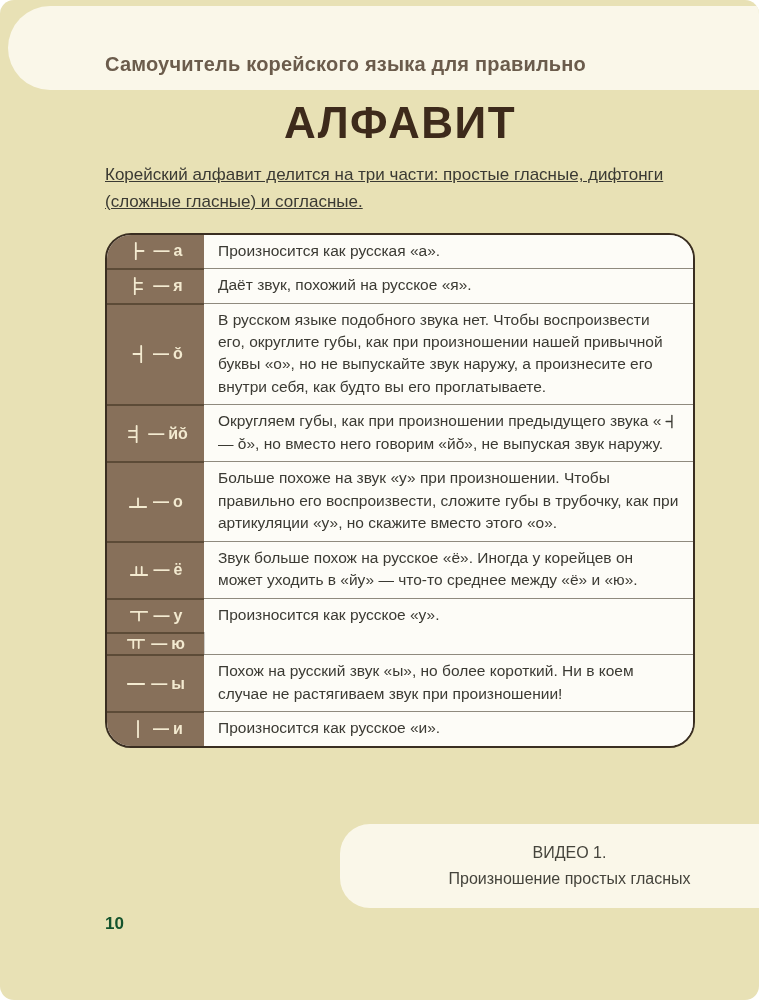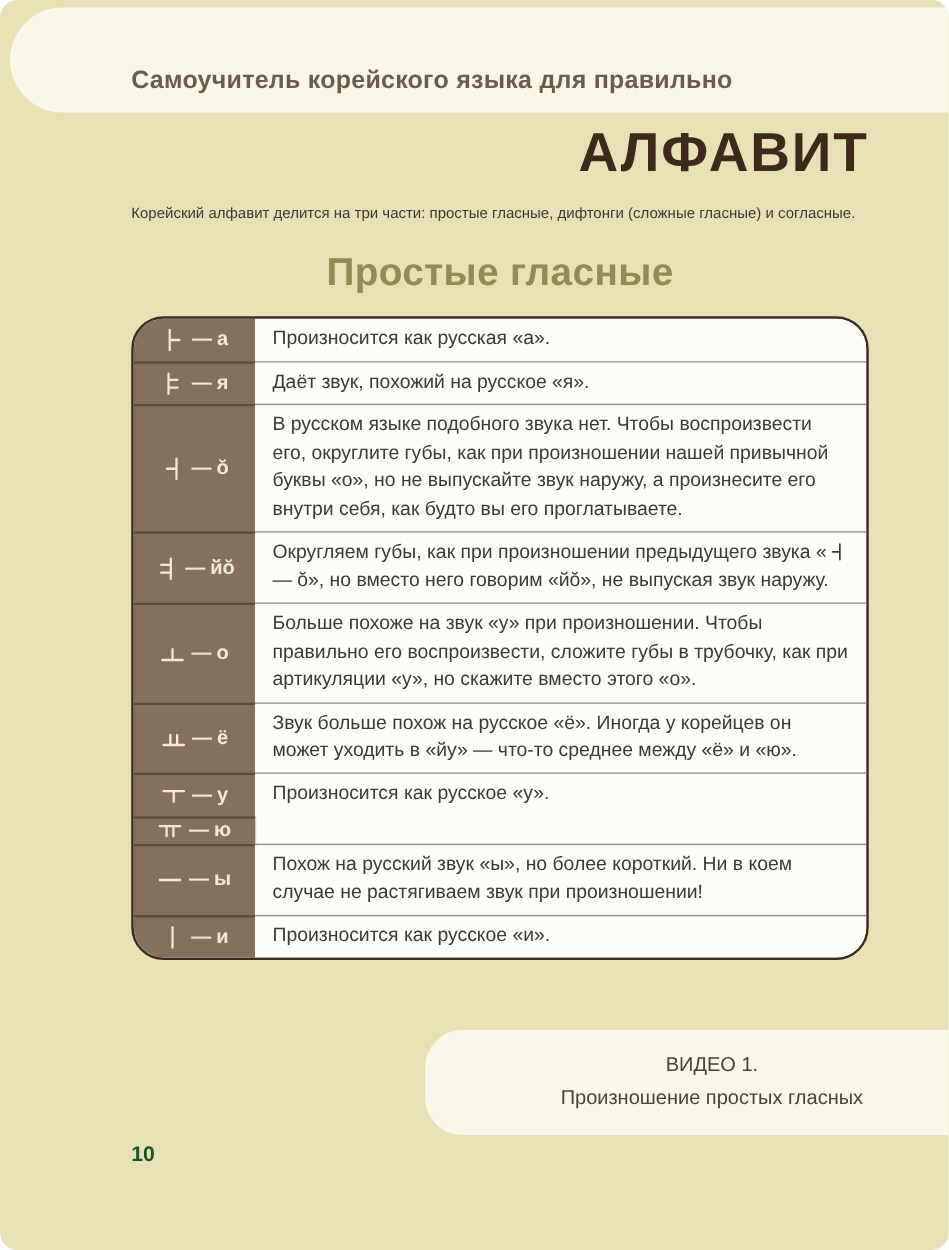--- a/index.html
+++ b/index.html
@@ -8,23 +8,23 @@
   .page{position:absolute;inset:0;background:#e8e1b5;border-radius:14px;overflow:hidden;}
 
   
   .header-band{position:absolute;top:6px;left:8px;right:-40px;height:84px;
        background:#faf7e9;border-radius:42px;}
   .header-band .book-title{position:absolute;left:97px;bottom:14px;
        font-size:20px;font-weight:bold;color:#6b5c4c;letter-spacing:.2px;}
 
   .content{position:relative;padding:100px 64px 0 105px;}
 
-  h1.page-title{margin:0;text-align:right;font-size:44px;line-height:1.05;
+  h1.page-title{margin:0;text-align:center;font-size:44px;line-height:1.05;
        font-weight:800;color:#3d2a1b;letter-spacing:1.5px;}
-  p.intro{margin:15px 0 0 0;font-size:12px;line-height:1.6;color:#3b3a33;}
+  p.intro{margin:15px 0 0 0;font-size:17px;line-height:1.6;color:#3b3a33;text-decoration:underline;}
   h2.section-title{margin:20px 0 0 0;text-align:center;font-size:31px;
        font-weight:bold;color:#8f8c55;letter-spacing:.3px;}
 
   
   .vowel-table{margin-top:17px;border:2.5px solid #3a2e21;border-radius:26px;
        overflow:hidden;background:#fdfcf7;}
   .vrow{display:flex;align-items:stretch;}
   .vrow + .vrow .cell-left{border-top:2px solid #5c4b37;}
   .vrow + .vrow .cell-right{border-top:1.5px solid #8f8a7e;}
   .cell-left{flex:0 0 97px;background:#87705a;color:#f3ead0;
@@ -52,21 +52,20 @@
 
   <div class="header-band">
     <div class="book-title">Самоучитель корейского языка для правильно</div>
   </div>
 
   <div class="content">
     <h1 class="page-title">АЛФАВИТ</h1>
 
     <p class="intro">Корейский алфавит делится на три части: простые гласные, дифтонги (сложные гласные) и согласные.</p>
 
-    <h2 class="section-title">Простые гласные</h2>
 
     <div class="vowel-table" id="vowel-table">
         <div class="vrow">
           <div class="cell-left">
             <svg viewBox="0 0 22 22" width="20" height="20" class="jamo-svg ">
               <path d="M7.5 2 V20 M7.5 11 H16" fill="none" stroke="currentColor" stroke-width="2" stroke-linecap="round"></path>
             </svg>
             <span class="dash">—</span>
             <span>а</span>
           </div>

